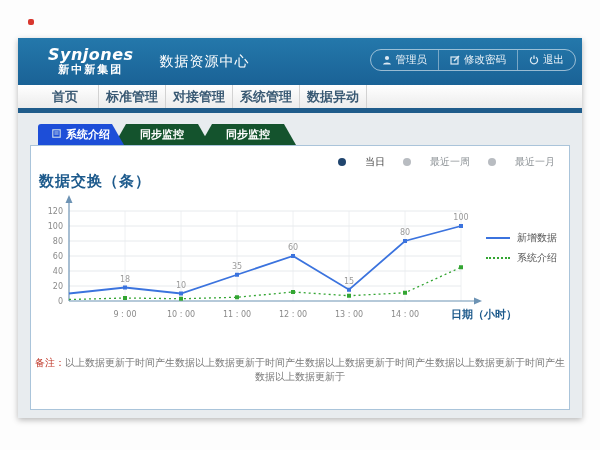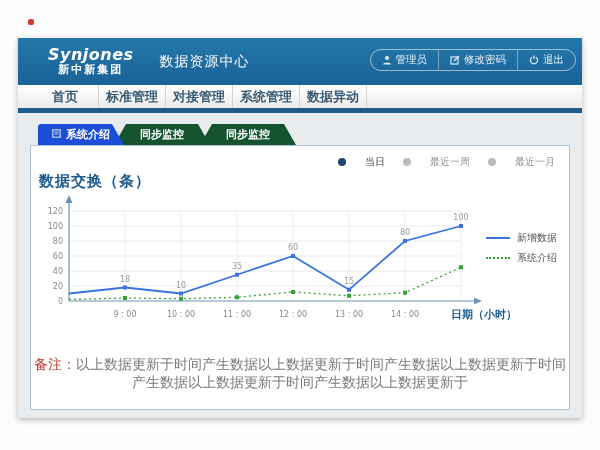--- a/index.html
+++ b/index.html
@@ -47,21 +47,21 @@
   .ylabel { position:absolute; left:8px; top:26px; font-size:15px; font-weight:bold; color:#1d5a8c; letter-spacing:1px; }
   .chart-wrap { position:absolute; left:0; top:45px; width:540px; height:140px; }
 
   .legend { position:absolute; left:455px; top:82px; }
   .leg-row { display:flex; align-items:center; gap:7px; height:20px; }
   .leg-line { width:24px; height:0; }
   .leg-line.solid { border-top:2px solid #3b73de; }
   .leg-line.dotted { border-top:2px dotted #33a532; }
   .leg-lab { font-size:10px; color:#555; }
 
-  .footnote { position:absolute; left:0; top:210px; width:100%; text-align:center; font-size:14px; color:#7a7a7a; }
+  .footnote { position:absolute; left:0; top:210px; width:100%; text-align:center; font-size:10px; color:#7a7a7a; }
   .footnote .nlab { color:#c0392b; }
 </style>
 </head>
 <body>
 
 <div class="stage">
   <div class="red-dot"></div>
 
   <div class="window">
 

